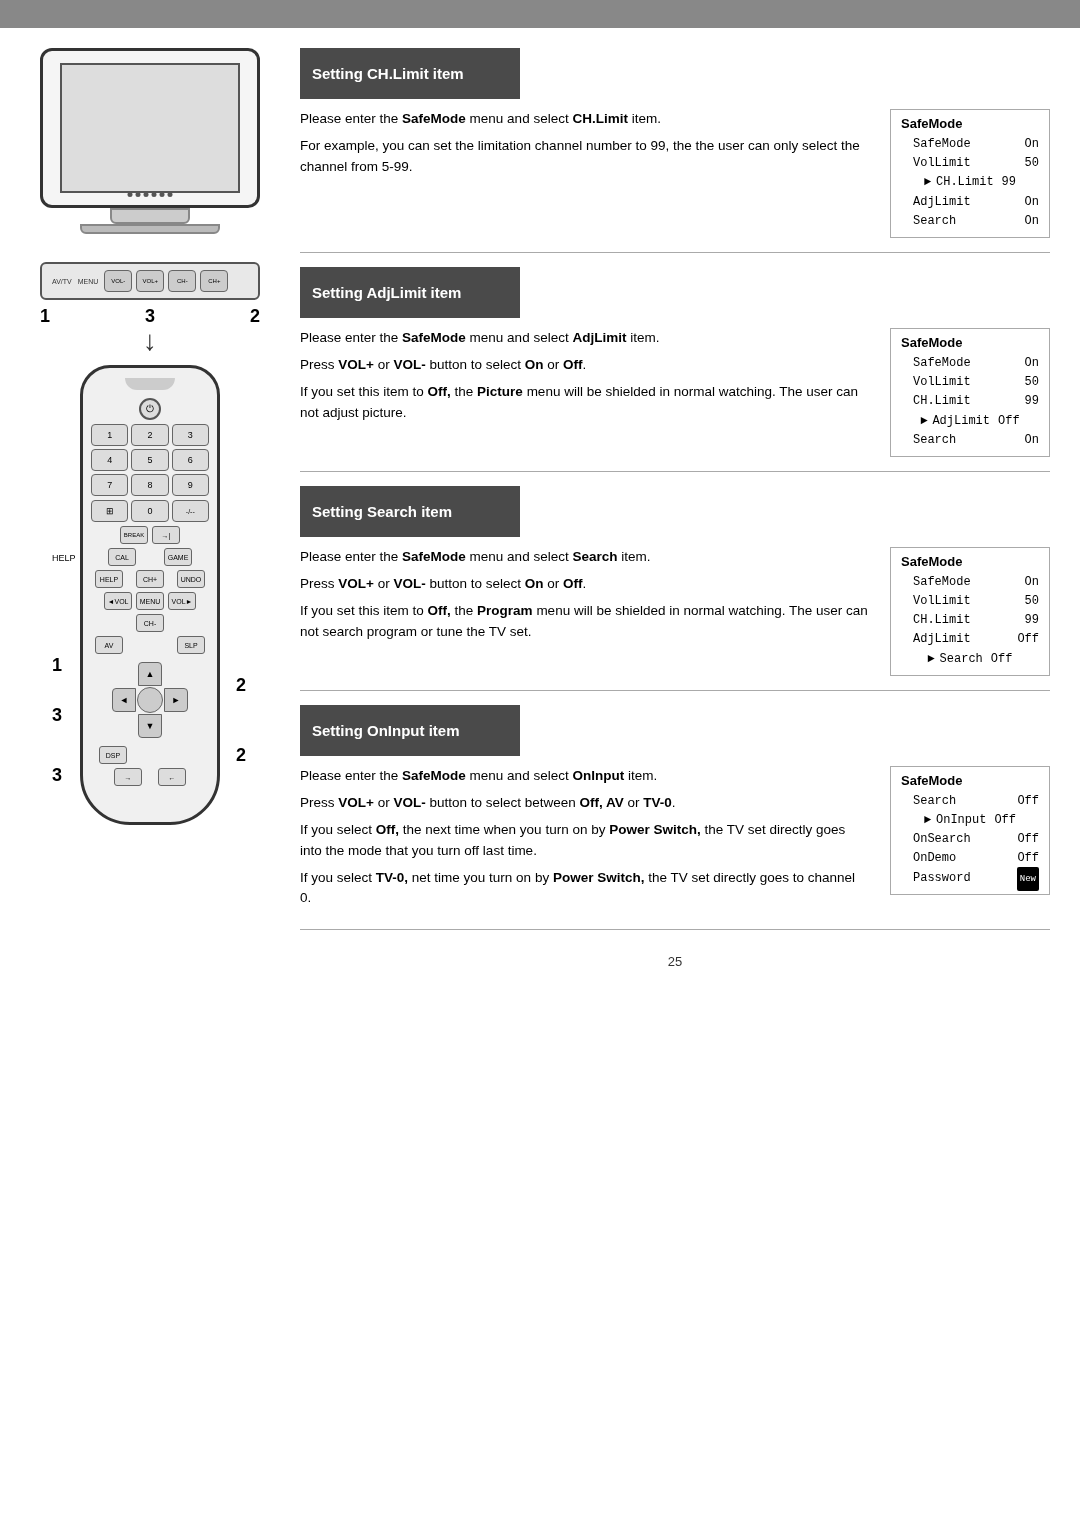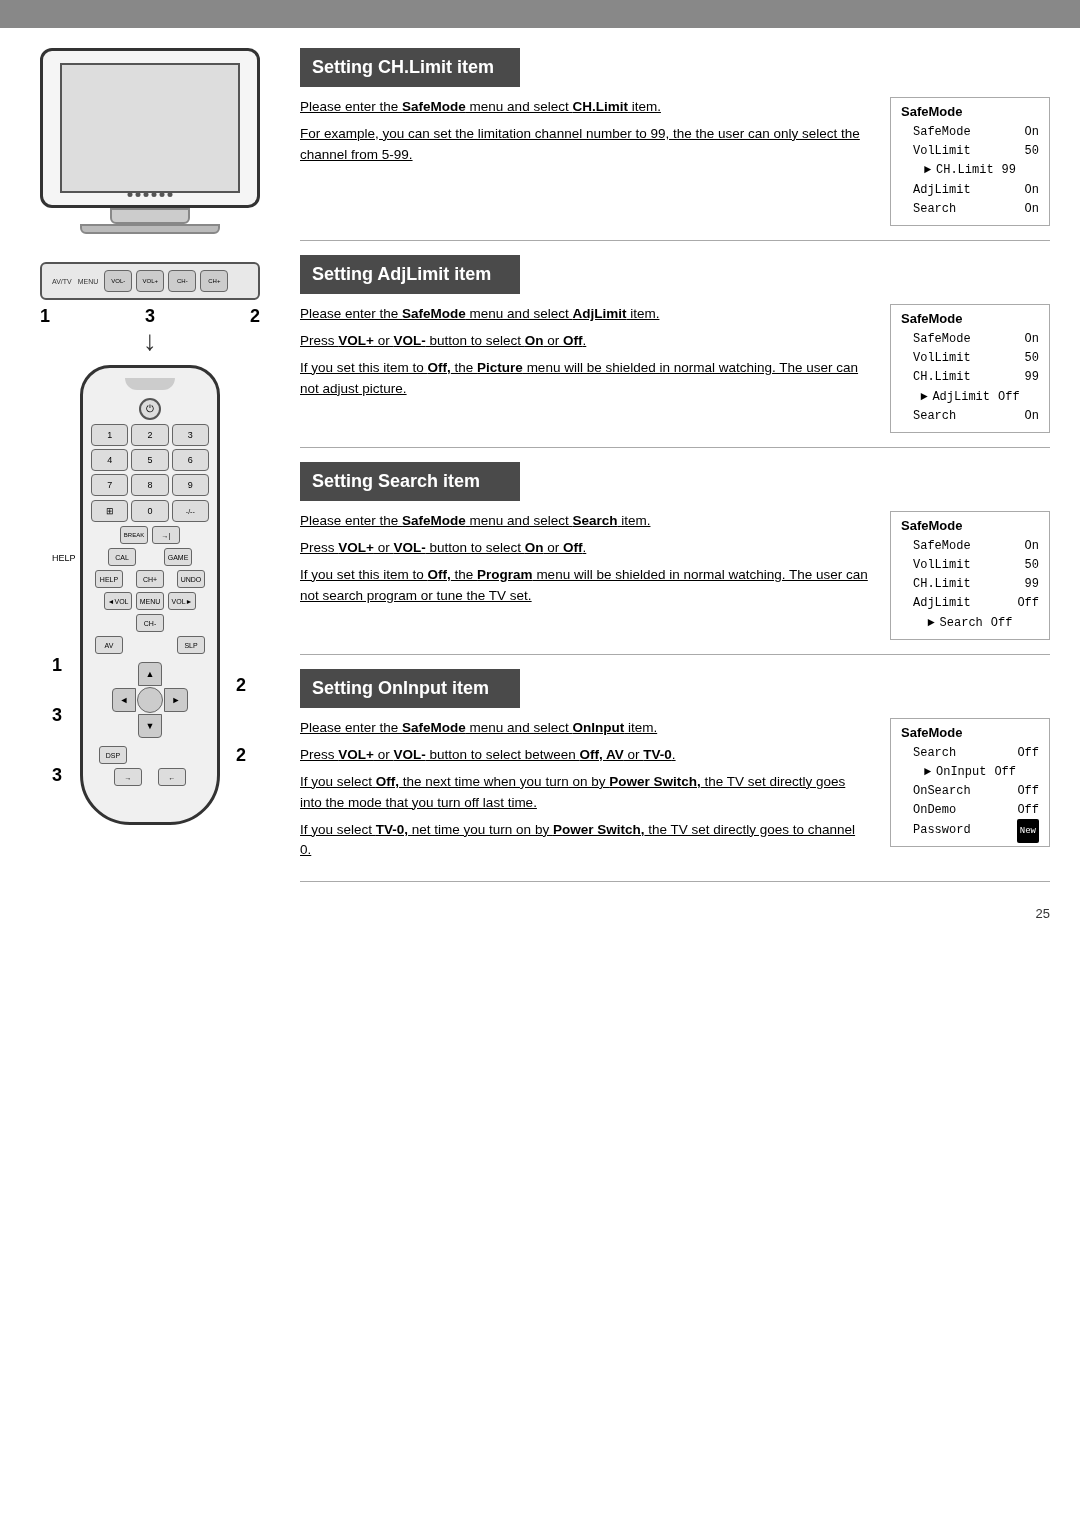--- a/index.html
+++ b/index.html
@@ -292,42 +292,41 @@
     .section {
       border-bottom: 1px solid #aaa;
       padding-bottom: 14px;
       margin-bottom: 14px;
     }
 
     .section-header {
       background: #4a4a4a;
       color: #fff;
       font-weight: bold;
-      font-size: 18px;
-      padding: 9px 12px;
+      font-size: 15px;
+      padding: 17px 12px;
       margin-bottom: 10px;
       display: inline-block;
       min-width: 220px;
     }
 
     .section-body {
       display: flex;
       gap: 20px;
       align-items: flex-start;
     }
 
     .section-text {
       flex: 1;
       line-height: 1.55;
       font-size: 13.5px;
     }
 
     .section-text p {
       margin-bottom: 6px;
-      text-decoration: underline;
     }
 
     
     .menu-box {
       width: 160px;
       flex-shrink: 0;
       border: 1px solid #aaa;
       padding: 6px 10px;
       font-family: 'Courier New', monospace;
       font-size: 12px;
@@ -363,21 +362,21 @@
     .badge-new {
       background: #000;
       color: #fff;
       font-size: 9px;
       padding: 7px 3px;
       border-radius: 2px;
     }
 
     
     .page-number {
-      text-align: right;
+      text-align: center;
       font-size: 13px;
       margin-top: 10px;
       color: #333;
     }
 
     .bold { font-weight: bold; }
 
     
     .section:last-child {
       border-bottom: none;

